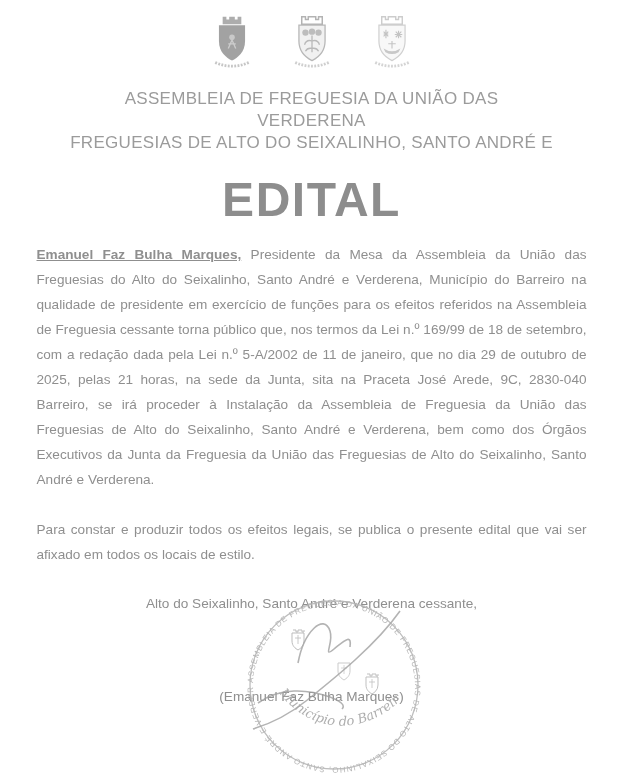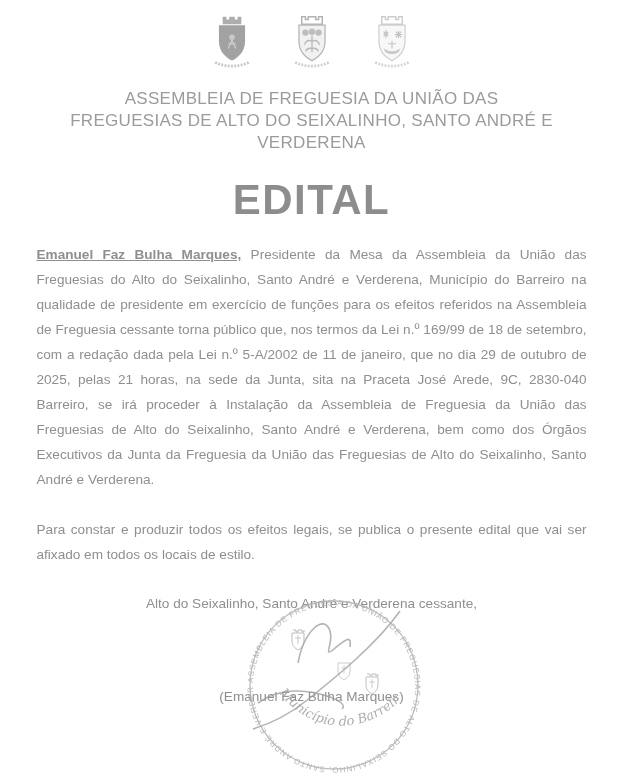--- a/index.html
+++ b/index.html
@@ -30,21 +30,21 @@
     color: #9b9b9b;
     font-size: 17px;
     line-height: 22px;
     letter-spacing: 0.3px;
   }
   
   .edital {
     margin-top: 20px;
     text-align: center;
     color: #8d8d8d;
-    font-size: 42px;
+    font-size: 48px;
     line-height: 52px;
     font-weight: bold;
     letter-spacing: 1.5px;
   }
   
   .body-text {
     width: 550px;
     margin: 16px auto 0 auto;
     font-size: 13.6px;
     line-height: 25px;
@@ -114,22 +114,22 @@
       <path d="M14 20 l5 5 M19 20 l-5 5 M14 22.5 h5 M16.5 18 v9" stroke="#c3c3c3" stroke-width="1.2"></path>
       <path d="M30 19 v8 M26 23 h8 M27 20 l6 6 M33 20 l-6 6" stroke="#c3c3c3" stroke-width="1.2"></path>
       <path d="M14 38 q9 6 18 0 l-2 4 q-7 4 -14 0 z" fill="#c8c8c8"></path>
       <path d="M23 30 v8 M19 33 h8" stroke="#c3c3c3" stroke-width="1.2"></path>
       <path d="M5 53 q18 8 36 0" stroke="#d4d4d4" stroke-width="3" fill="none" stroke-dasharray="2 1.5"></path>
     </svg>
   </div>
 
   <div class="org-title">
     <div>ASSEMBLEIA DE FREGUESIA DA UNIÃO DAS</div>
+    <div>VERDERENA</div>
     <div>FREGUESIAS DE ALTO DO SEIXALINHO, SANTO ANDRÉ E</div>
-    <div>VERDERENA</div>
   </div>
 
   <div class="edital">EDITAL</div>
 
   <div class="body-text">
     <p><span class="b">Emanuel Faz Bulha Marques,</span><span> Presidente da Mesa da Assembleia da União das Freguesias do Alto do Seixalinho, Santo André e Verderena, Município do Barreiro na qualidade de presidente em exercício de funções para os efeitos referidos na Assembleia de Freguesia cessante torna público que, nos termos da Lei n.º 169/99 de 18 de setembro, com a redação dada pela Lei n.º 5-A/2002 de 11 de janeiro, que no dia 29 de outubro de 2025, pelas 21 horas, na sede da Junta, sita na Praceta José Arede, 9C, 2830-040 Barreiro, se irá proceder à Instalação da Assembleia de Freguesia da União das Freguesias de Alto do Seixalinho, Santo André e Verderena, bem como dos Órgãos Executivos da Junta da Freguesia da União das Freguesias de Alto do Seixalinho, Santo André e Verderena.</span></p>
     <p>Para constar e produzir todos os efeitos legais, se publica o presente edital que vai ser afixado em todos os locais de estilo.</p>
     <div class="sig-title">
       <div>Alto do Seixalinho, Santo André e Verderena cessante,</div>
     </div>

